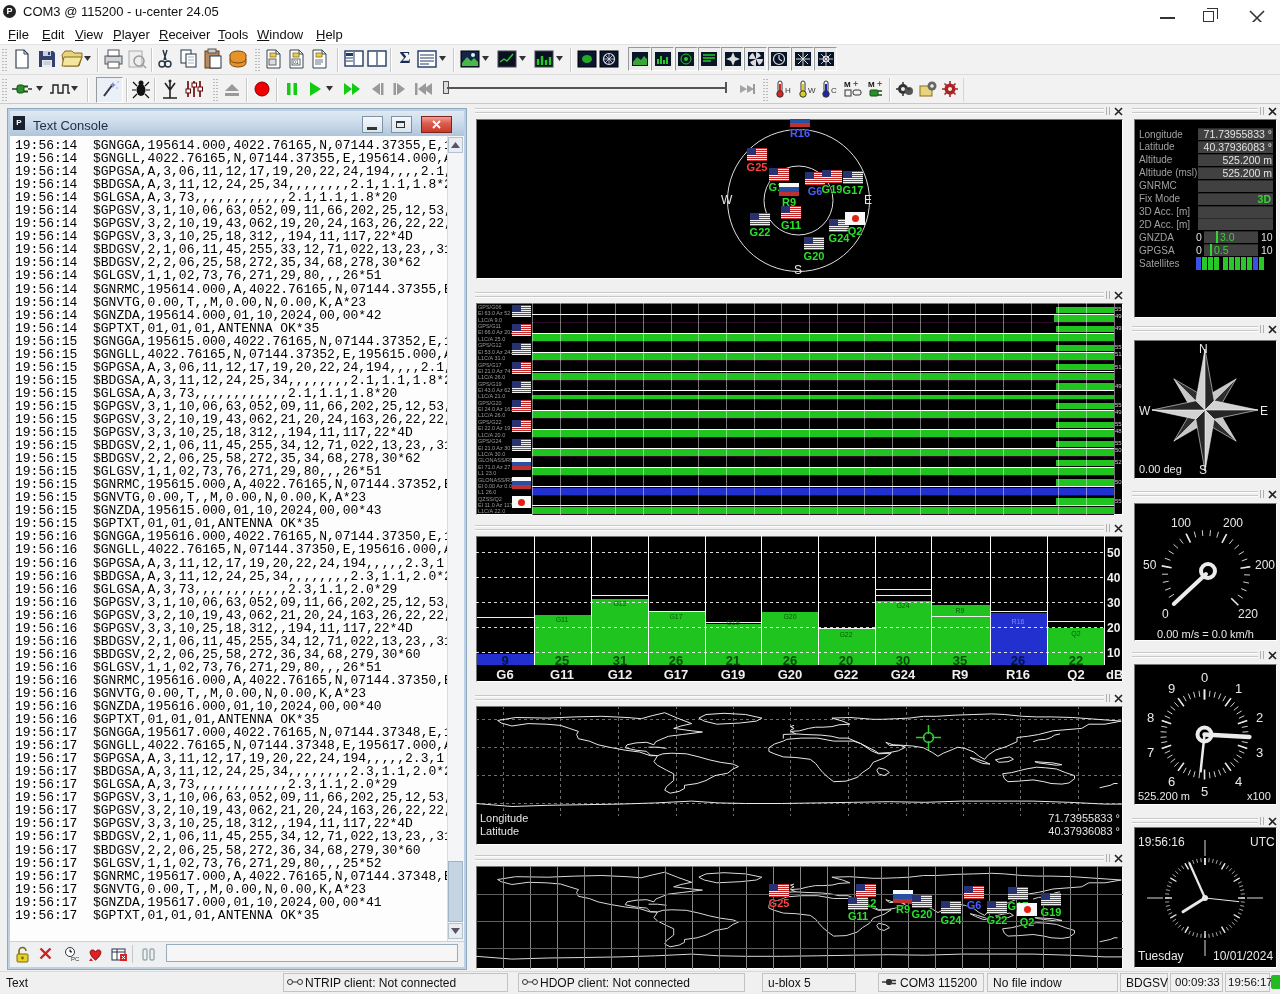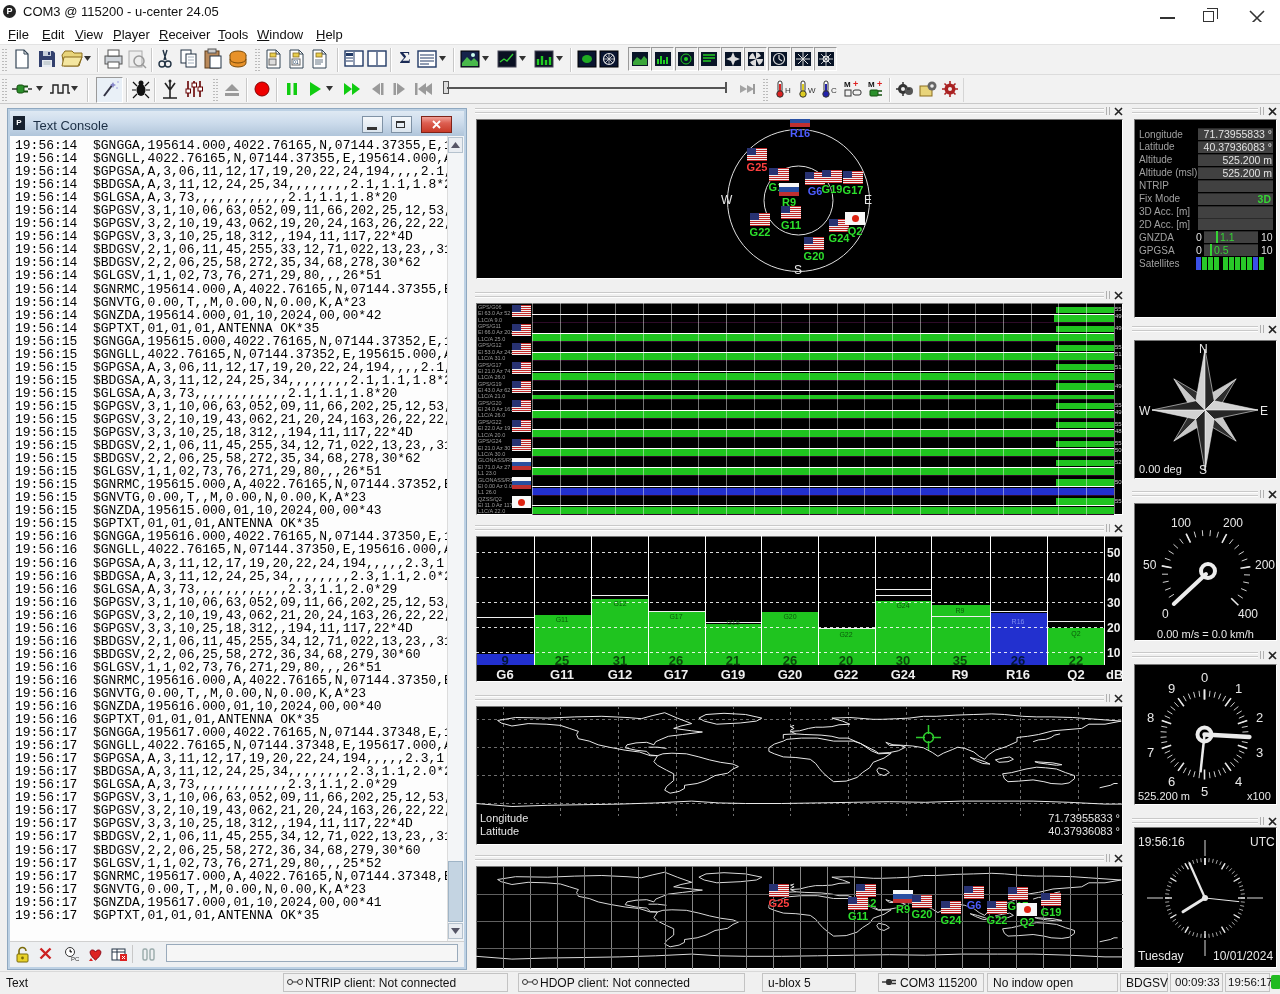--- a/index.html
+++ b/index.html
@@ -741,34 +741,34 @@
     <div class="a" style="left:64px;top:9.0px;width:74px;text-align:right;color:#e2e2e2">71.73955833 °</div>
     <div class="a" style="left:5px;top:22.4px;color:#a0a0a0;white-space:nowrap;font-size:10px">Latitude</div>
     <div class="a" style="left:64px;top:21.9px;width:75px;height:12px;background:#414141;border-top:1px solid #2a2a2a"></div>
     <div class="a" style="left:64px;top:21.9px;width:74px;text-align:right;color:#e2e2e2">40.37936083 °</div>
     <div class="a" style="left:5px;top:35.3px;color:#a0a0a0;white-space:nowrap;font-size:10px">Altitude</div>
     <div class="a" style="left:64px;top:34.8px;width:75px;height:12px;background:#414141;border-top:1px solid #2a2a2a"></div>
     <div class="a" style="left:64px;top:34.8px;width:74px;text-align:right;color:#e2e2e2">525.200 m</div>
     <div class="a" style="left:5px;top:48.3px;color:#a0a0a0;white-space:nowrap;font-size:10px">Altitude (msl)</div>
     <div class="a" style="left:64px;top:47.8px;width:75px;height:12px;background:#414141;border-top:1px solid #2a2a2a"></div>
     <div class="a" style="left:64px;top:47.8px;width:74px;text-align:right;color:#e2e2e2">525.200 m</div>
-    <div class="a" style="left:5px;top:61.2px;color:#a0a0a0;white-space:nowrap;font-size:10px">NTRIP</div>
+    <div class="a" style="left:5px;top:61.2px;color:#a0a0a0;white-space:nowrap;font-size:10px">GNRMC</div>
     <div class="a" style="left:64px;top:60.7px;width:75px;height:12px;background:#414141;border-top:1px solid #2a2a2a"></div>
     <div class="a" style="left:5px;top:74.1px;color:#a0a0a0;white-space:nowrap;font-size:10px">Fix Mode</div>
     <div class="a" style="left:64px;top:73.6px;width:75px;height:12px;background:#414141;border-top:1px solid #2a2a2a"></div>
     <div class="a" style="left:64px;top:73.6px;width:73px;text-align:right;color:#35d435;font-weight:bold">3D</div>
     <div class="a" style="left:5px;top:87.0px;color:#a0a0a0;white-space:nowrap;font-size:10px">3D Acc. [m]</div>
     <div class="a" style="left:64px;top:86.5px;width:75px;height:12px;background:#414141;border-top:1px solid #2a2a2a"></div>
     <div class="a" style="left:5px;top:99.9px;color:#a0a0a0;white-space:nowrap;font-size:10px">2D Acc. [m]</div>
     <div class="a" style="left:64px;top:99.4px;width:75px;height:12px;background:#414141;border-top:1px solid #2a2a2a"></div>
     <div class="a" style="left:5px;top:112.9px;color:#a0a0a0;white-space:nowrap;font-size:10px">GNZDA</div>
     <div class="a" style="left:62px;top:112.4px;color:#e0e0e0">0</div>
     <div class="a" style="left:70px;top:112.4px;width:54px;height:12px;background:#414141;border-top:1px solid #2a2a2a"></div>
     <div class="a" style="left:82px;top:112.4px;width:2px;height:12px;background:#35d435"></div>
-    <div class="a" style="left:86px;top:112.4px;color:#35d435">1.1</div>
+    <div class="a" style="left:86px;top:112.4px;color:#35d435">3.0</div>
     <div class="a" style="left:127px;top:112.4px;color:#e0e0e0">10</div>
     <div class="a" style="left:5px;top:125.8px;color:#a0a0a0;white-space:nowrap;font-size:10px">GPGSA</div>
     <div class="a" style="left:62px;top:125.3px;color:#e0e0e0">0</div>
     <div class="a" style="left:70px;top:125.3px;width:54px;height:12px;background:#414141;border-top:1px solid #2a2a2a"></div>
     <div class="a" style="left:76px;top:125.3px;width:2px;height:12px;background:#35d435"></div>
     <div class="a" style="left:80px;top:125.3px;color:#35d435">0.5</div>
     <div class="a" style="left:127px;top:125.3px;color:#e0e0e0">10</div>
     <div class="a" style="left:5px;top:138.7px;color:#a0a0a0;white-space:nowrap;font-size:10px">Satellites</div>
     <div class="a" style="left:62px;top:138.2px;width:5px;height:13px;background:#3a50e8"></div>
     <div class="a" style="left:68px;top:138.2px;width:5px;height:13px;background:#28c828"></div>
@@ -857,21 +857,21 @@
     <path d="M106.5 65.3 L116.4 63.7" stroke="#e8e8e8" stroke-width="1.6"></path>
     <path d="M97.2 95.3 L104.4 102.3" stroke="#e8e8e8" stroke-width="1.6"></path>
     <path d="M39.8 101.0 L72 71" stroke="#ececec" stroke-width="4" stroke-linecap="round"></path>
     <circle cx="74" cy="68" r="7" fill="none" stroke="#ececec" stroke-width="4"></circle>
   </svg>
 <div class="a" style="left:1162px;top:607px;color:#e8e8e8;font-size:12px">0</div>
 <div class="a" style="left:1143px;top:558px;color:#e8e8e8;font-size:12px">50</div>
 <div class="a" style="left:1171px;top:516px;color:#e8e8e8;font-size:12px">100</div>
 <div class="a" style="left:1223px;top:516px;color:#e8e8e8;font-size:12px">200</div>
 <div class="a" style="left:1255px;top:558px;color:#e8e8e8;font-size:12px">200</div>
-<div class="a" style="left:1238px;top:607px;color:#e8e8e8;font-size:12px">400</div>
+<div class="a" style="left:1238px;top:607px;color:#e8e8e8;font-size:12px">220</div>
 <div class="a" style="left:1157px;top:628px;color:#e8e8e8;font-size:11px">0.00 m/s = 0.0 km/h</div>
 <div class="a" style="left:1128px;top:648px;width:152px;height:14px;background:#f0f0f0"></div>
 <div class="a grip" style="left:1132px;top:652px;width:126px;height:2px"></div>
 <div class="a grip" style="left:1132px;top:656px;width:126px;height:2px"></div>
 <div class="a" style="left:1260px;top:651px;width:1px;height:8px;background:#b0b0b0"></div>
 <div class="a" style="left:1263px;top:651px;width:1px;height:8px;background:#b0b0b0"></div>
 <svg class="a" style="left:1268px;top:651px" width="9" height="9">
     <path d="M1 1 L8 8 M8 1 L1 8" stroke="#222" stroke-width="1.6"></path>
   </svg>
 <div class="a blk" style="left:1134px;top:664px;width:143px;height:141px"></div>
@@ -1183,19 +1183,19 @@
 <div class="a sbox" style="left:762px;top:973px;width:94px"></div>
 <div class="a stx" style="left:768px;top:976px;">u-blox 5</div>
 <div class="a sbox" style="left:878px;top:973px;width:106px"></div>
 <svg class="a" style="left:882px;top:977px" width="16" height="10">
     <path d="M0 5 h4" stroke="#333" stroke-width="1.4"></path>
     <rect x="4" y="2" width="6" height="6" rx="2" fill="#333"></rect>
     <path d="M10 3.5 h4 M10 6.5 h4" stroke="#333" stroke-width="1.4"></path>
   </svg>
 <div class="a stx" style="left:900px;top:976px;">COM3 115200</div>
 <div class="a sbox" style="left:987px;top:973px;width:131px"></div>
-<div class="a stx" style="left:993px;top:976px;">No indow open</div>
+<div class="a stx" style="left:993px;top:976px;">No file indow</div>
 <div class="a sbox" style="left:1120px;top:973px;width:48px"></div>
 <div class="a stx" style="left:1126px;top:976px;">BDGSV</div>
 <div class="a sbox" style="left:1170px;top:973px;width:53px"></div>
 <div class="a stx" style="left:1175px;top:976px;font-size:11.5px;">00:09:33</div>
 <div class="a sbox" style="left:1225px;top:973px;width:45px"></div>
 <div class="a stx" style="left:1228px;top:976px;font-size:11.5px;">19:56:17</div>
 <div class="a" style="left:1271px;top:975px;width:10px;height:14px;background:#2b2;border-radius:2px"></div>
 </body></html>

